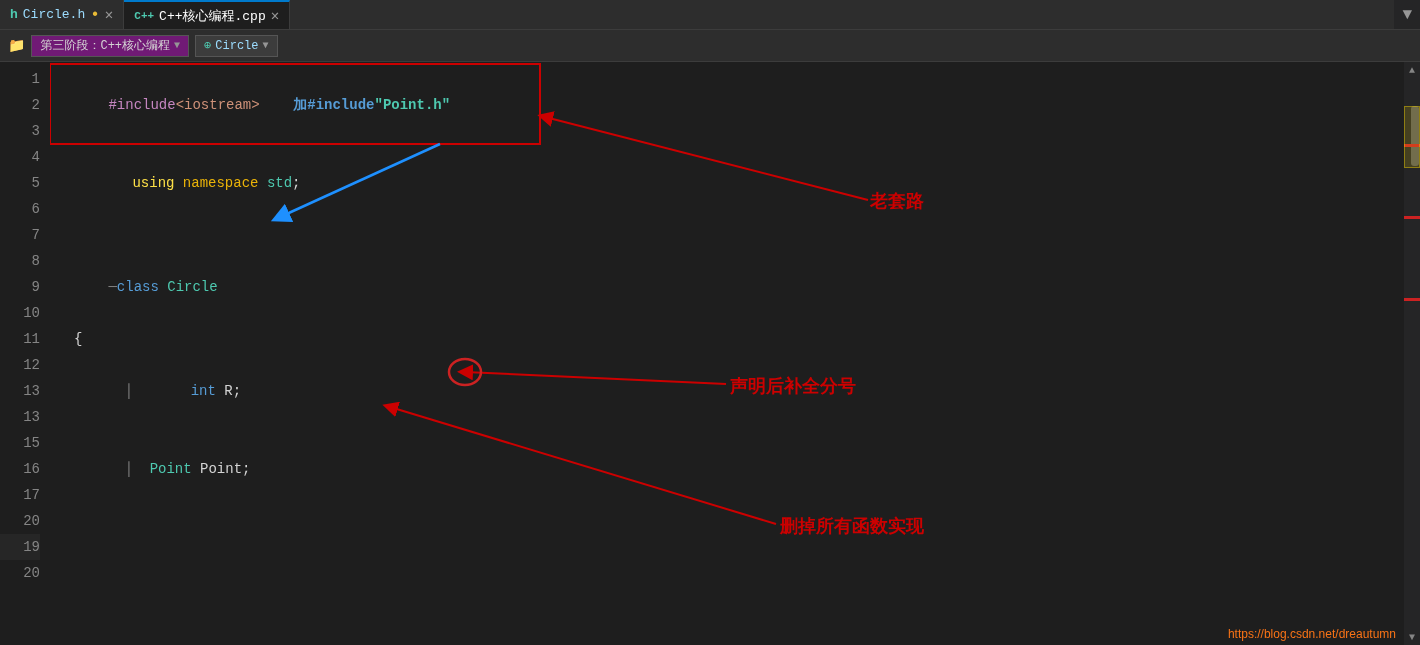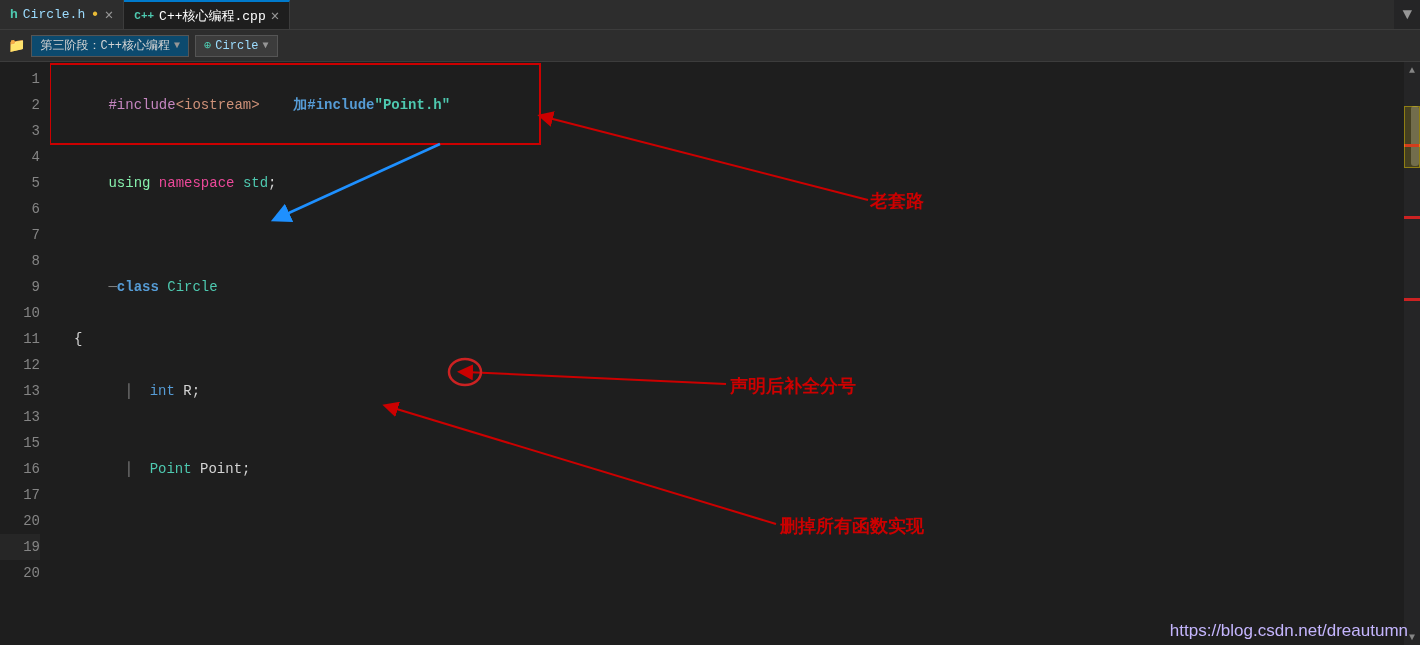--- a/index.html
+++ b/index.html
@@ -30,21 +30,21 @@
       <span>C++核心编程.cpp</span>
       <span style="color:#969696;font-size:14px;cursor:pointer;">✕</span>
     </div>
     <div style="flex:1; background:#2d2d2d;"></div>
     <div style="display:flex;align-items:center;padding:0 8px;color:#969696;cursor:pointer;">▼</div>
   </div>
 </div>
 
 <div style="height:32px;background:#2d2d2d;display:flex;align-items:center;padding:0 8px;gap:6px;border-bottom:1px solid #3c3c3c;">
   <span style="color:#dcb67a;font-size:14px;">📁</span>
-  <div style="display:flex;align-items:center;background:#0c4a6e;border:1px solid #555;padding:2px 8px;height:22px;font-size:12px;color:#d4d4d4;cursor:pointer;gap:4px;">
+  <div style="display:flex;align-items:center;background:#701a75;border:1px solid #555;padding:2px 8px;height:22px;font-size:12px;color:#d4d4d4;cursor:pointer;gap:4px;">
     <span>第三阶段：C++核心编程</span>
     <span style="color:#969696;font-size:10px;">▼</span>
   </div>
   <div style="display:flex;align-items:center;background:#3c3c3c;border:1px solid #555;padding:2px 8px;height:22px;font-size:12px;color:#9cdcfe;cursor:pointer;gap:4px;">
     <span style="color:#4ec9b0;">⊕</span>
     <span>Circle</span>
     <span style="color:#969696;font-size:10px;">▼</span>
   </div>
   <div style="flex:1;"></div>
 </div>
@@ -75,34 +75,34 @@
   </div>
 
   <div style="flex:1;padding:4px 0 4px 8px;font-size:14px;line-height:26px;font-family:'Courier New',Consolas,monospace;overflow:hidden;position:relative;">
 
 
     <div style="white-space:pre;color:#d4d4d4;">
       <span style="color:#c586c0;">#include</span><span style="color:#ce9178;">&lt;iostream&gt;</span><span style="color:#569cd6;font-weight:bold;">    加</span><span style="color:#569cd6;font-weight:bold;">#include</span><span style="color:#4ec9b0;font-weight:bold;">"Point.h"</span>
     </div>
 
     <div style="white-space:pre;color:#d4d4d4;">
-      <span style="color:#86efac;">using</span><span> </span><span style="color:#ec4899;">namespace</span><span> </span><span style="color:#4ec9b0;">std</span><span>;</span>
+      <span style="color:#fde047;margin-left:24px;">using</span><span> </span><span style="color:#eab308;">namespace</span><span> </span><span style="color:#4ec9b0;">std</span><span>;</span>
     </div>
 
     <div style="height:26px;"></div>
 
     <div style="white-space:pre;color:#d4d4d4;">
-      <span style="color:#858585;">─</span><span style="color:#569cd6;font-weight:bold;">class</span><span> </span><span style="color:#4ec9b0;">Circle</span>
+      <span style="color:#858585;">─</span><span style="color:#569cd6;">class</span><span> </span><span style="color:#4ec9b0;">Circle</span>
     </div>
 
     <div style="white-space:pre;padding-left:16px;color:#d4d4d4;">{</div>
 
 
     <div style="white-space:pre;padding-left:16px;color:#d4d4d4;">
-      <span style="color:#858585;">│  </span><span style="color:#569cd6;">int</span><span> R;</span>
+      <span style="color:#858585;">│  </span><span style="color:#569cd6;margin-left:41px;">int</span><span> R;</span>
     </div>
 
     <div style="white-space:pre;padding-left:16px;color:#d4d4d4;">
       <span style="color:#858585;">│  </span><span style="color:#4ec9b0;text-align:center;">Point</span><span> Point;</span>
     </div>
 
     <svg style="position:absolute;top:0;left:0;width:100%;height:100%;pointer-events:none;" xmlns="http://www.w3.org/2000/svg">
 
       <rect x="0" y="2" width="490" height="80" fill="none" stroke="#cc0000" stroke-width="2"></rect>
 
@@ -145,17 +145,17 @@
       <div style="position:absolute;top:12%;right:0;width:16px;height:3px;background:#cc2222;"></div>
       <div style="position:absolute;top:25%;right:0;width:16px;height:3px;background:#cc2222;"></div>
       <div style="position:absolute;top:40%;right:0;width:16px;height:3px;background:#cc2222;"></div>
 
       <div style="position:absolute;top:5%;right:0;width:16px;height:62px;background:rgba(255,220,0,0.15);border:1px solid rgba(255,220,0,0.4);"></div>
     </div>
 
     <div style="position:absolute;bottom:0;width:16px;height:16px;display:flex;align-items:center;justify-content:center;color:#858585;font-size:10px;cursor:pointer;">▼</div>
   </div>
 
-  <div style="position:absolute;bottom:4px;right:12px;font-size:17px;color:#c4b5fd;font-family:Arial,sans-serif;">
+  <div style="position:absolute;bottom:4px;right:24px;font-size:12px;color:#f97316;font-family:Arial,sans-serif;">
     <span>https://blog.csdn.net/dreautumn</span>
   </div>
 
 </div>
 
 </body></html>

